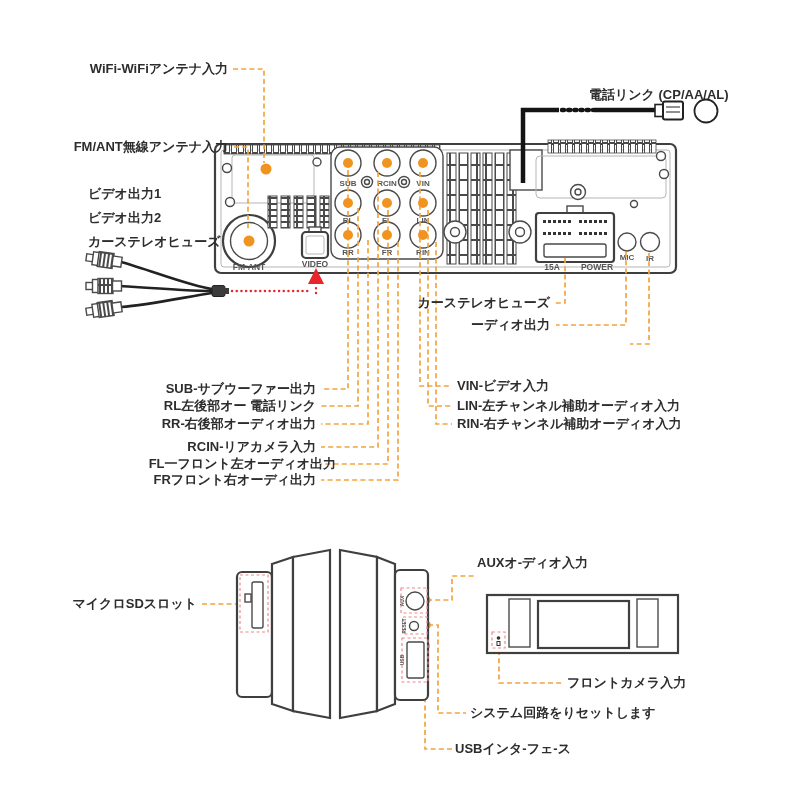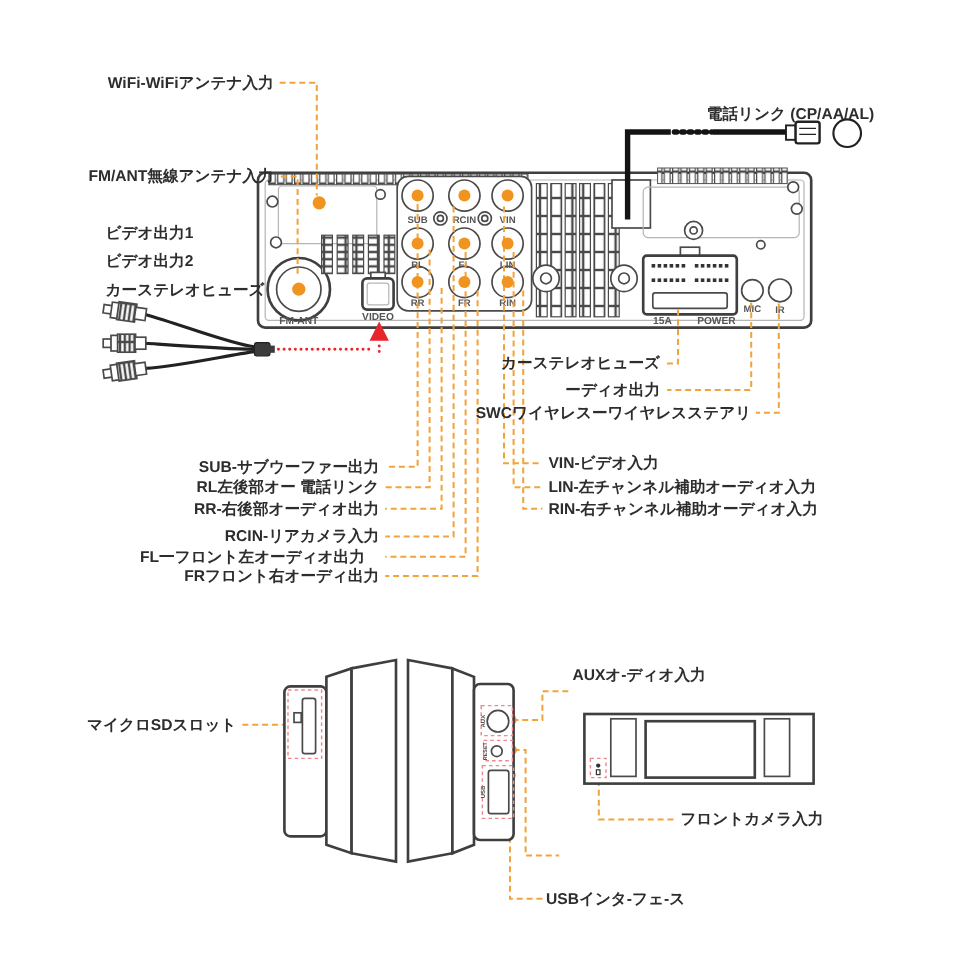--- a/index.html
+++ b/index.html
@@ -278,28 +278,28 @@
 </svg>
 
 <div class="lbl" style="top:62px;right:572px">WiFi-WiFiアンテナ入力</div>
 <div class="lbl" style="top:140px;right:572px">FM/ANT無線アンテナ入力</div>
 <div class="lbl" style="top:88px;left:589px">電話リンク (CP/AA/AL)</div>
 <div class="lbl" style="top:187px;left:88px">ビデオ出力1</div>
 <div class="lbl" style="top:211px;left:88px">ビデオ出力2</div>
 <div class="lbl" style="top:235px;left:88px">カーステレオヒューズ</div>
 <div class="lbl" style="top:296px;right:250px">カーステレオヒューズ</div>
 <div class="lbl" style="top:318px;right:250px">ーディオ出力</div>
-<div class="lbl" style="top:337px;right:174px">SWCワイヤレスーワイヤレスステアリ</div>
 <div class="lbl" style="top:382px;right:484px">SUB-サブウーファー出力</div>
 <div class="lbl" style="top:399px;right:484px">RL左後部オー 電話リンク</div>
 <div class="lbl" style="top:417px;right:484px">RR-右後部オーディオ出力</div>
 <div class="lbl" style="top:440px;right:484px">RCIN-リアカメラ入力</div>
-<div class="lbl" style="top:457px;right:496px">FL一フロント左オーディオ出力</div>
+<div class="lbl" style="top:457px;right:464px">FL一フロント左オーディオ出力</div>
 <div class="lbl" style="top:473px;right:484px">FRフロント右オーディ出力</div>
 <div class="lbl" style="top:379px;left:457px">VIN-ビデオ入力</div>
 <div class="lbl" style="top:417px;left:457px">RIN-右チャンネル補助オーディオ入力</div>
 <div class="lbl" style="top:399px;left:457px">LIN-左チャンネル補助オーディオ入力</div>
 <div class="lbl" style="top:597px;right:603px">マイクロSDスロット</div>
 <div class="lbl" style="top:556px;left:477px">AUXオ-ディオ入力</div>
 <div class="lbl" style="top:676px;left:567px">フロントカメラ入力</div>
+<div class="lbl" style="top:706px;left:470px">システム回路をりセットします</div>
 <div class="lbl" style="top:742px;left:455px">USBインタ-フェ-ス</div>
 
 </div>
 
 </body></html>

